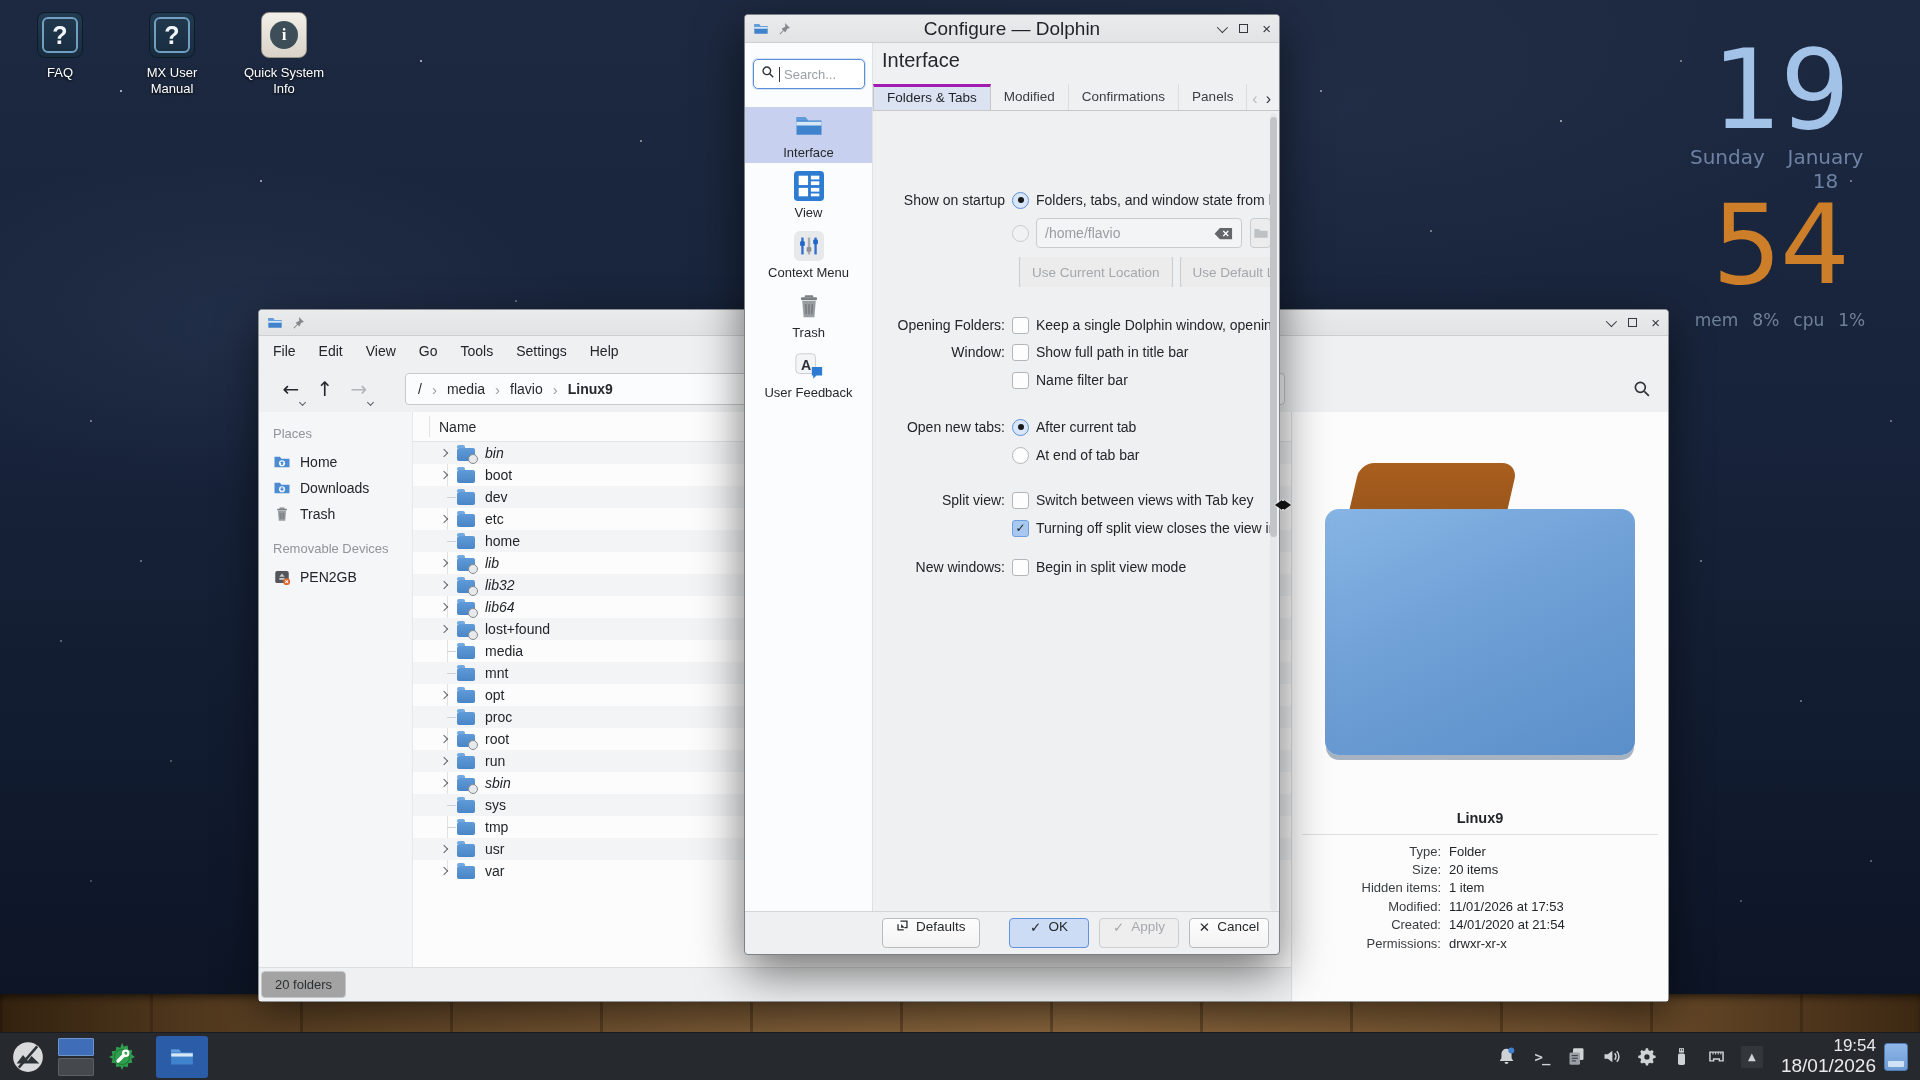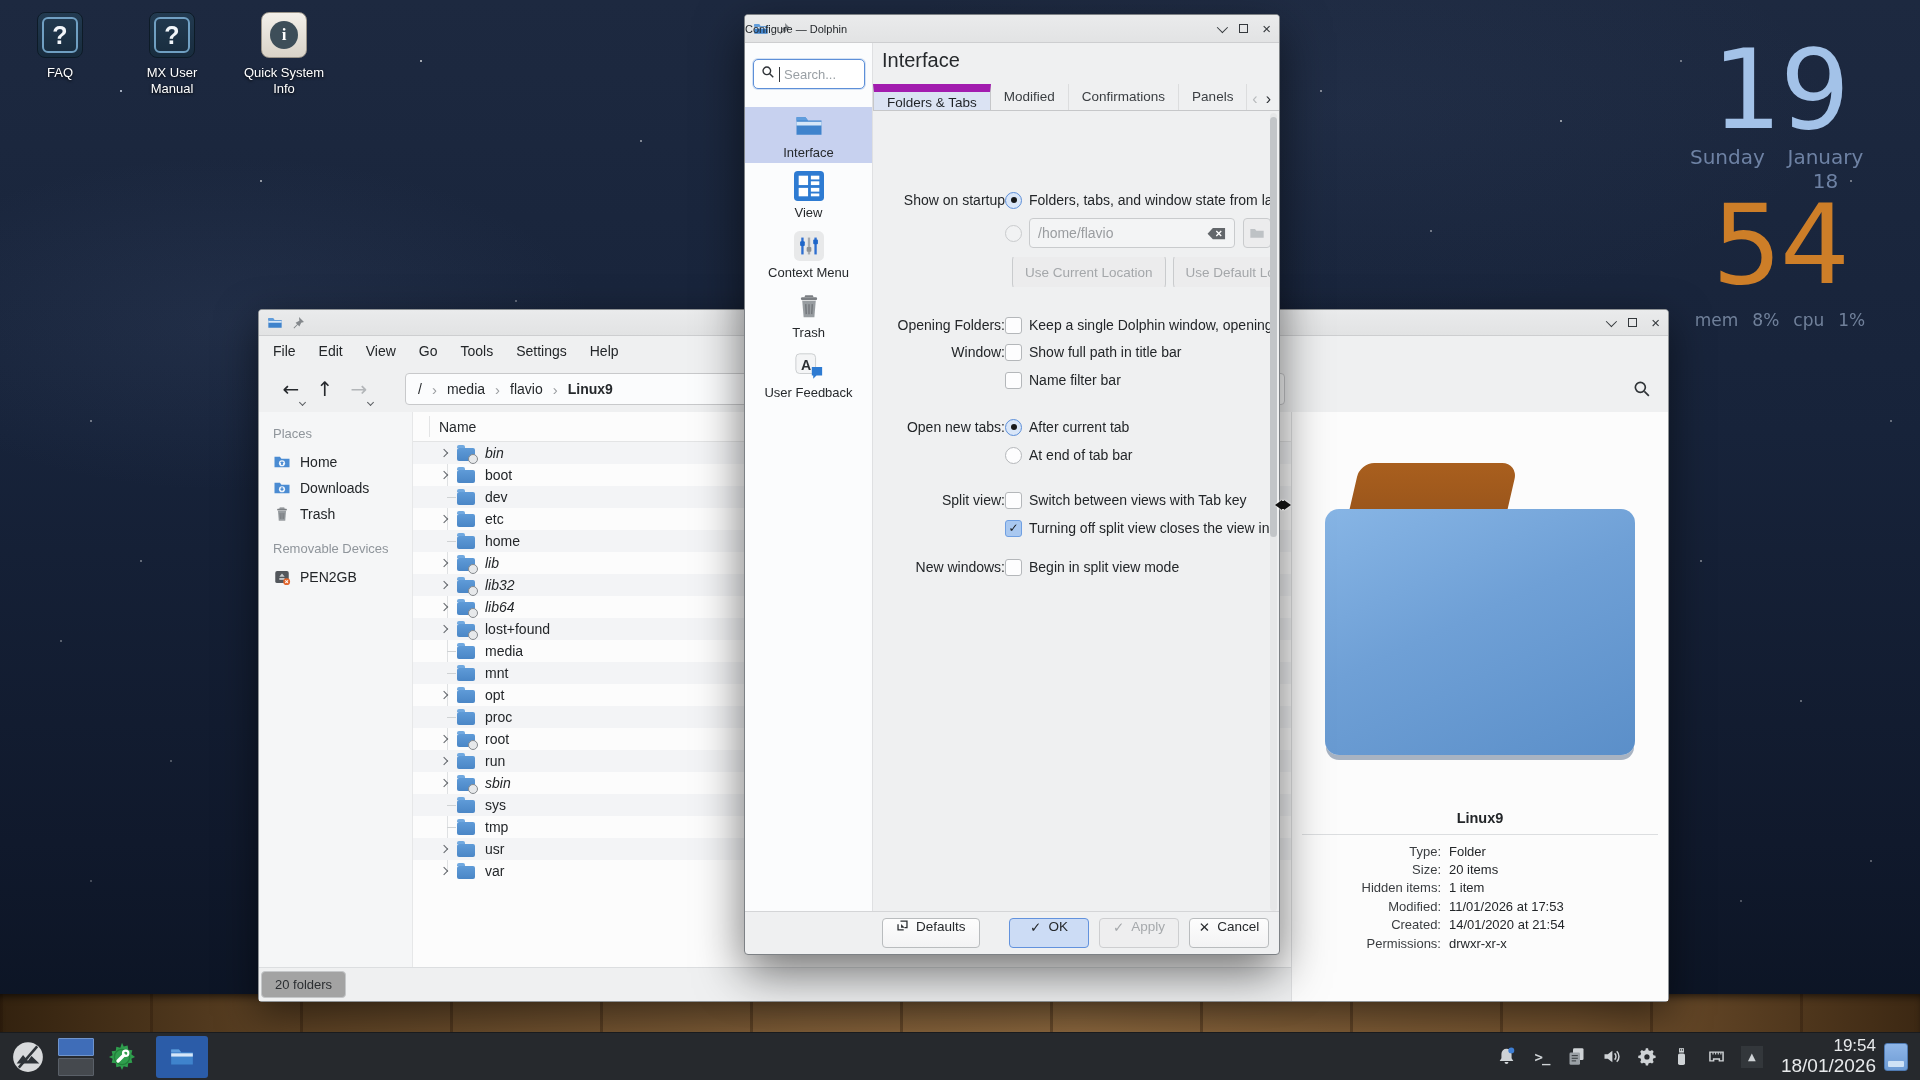--- a/index.html
+++ b/index.html
@@ -35,21 +35,21 @@
 .dicon .dlabel{margin-top:7px;font-size:13px;color:#fff;text-align:center;line-height:1.25;max-width:92px;text-shadow:0 1px 3px rgba(0,0,0,.95)}
 
 .conky{position:absolute;left:1690px;top:40px;width:180px;text-align:center;font-family:"DejaVu Sans",sans-serif}
 .conky .big{font-size:110px;line-height:.92;letter-spacing:-2px}
 .conky .hour{color:#a3c2e8}
 .conky .minute{color:#cd7e28}
 .conky .dateline{font-size:20px;color:#6e82a4;margin:4px 0 2px;display:flex;justify-content:center;gap:16px}
 .conky .stats{margin-top:14px;font-size:17px;color:#70809a;display:flex;justify-content:center;gap:14px}
 
 .titlebar{height:26px;background:linear-gradient(#eaebec,#e2e3e4);border-bottom:1px solid #cdced0;border-radius:3px 3px 0 0;display:flex;align-items:center;padding:0 8px;gap:7px;position:relative}
-.tb-title{position:absolute;left:0;right:0;font-size:11px;color:#1f2327;pointer-events:none}
+.tb-title{position:absolute;left:0;right:0;text-align:center;font-size:19px;color:#1f2327;pointer-events:none}
 .tb-btns{margin-left:auto;display:flex;gap:14px;align-items:center;position:relative}
 .tb-ic{width:16px;height:16px;display:inline-block}
 .tb-ic svg{width:100%;height:100%}
 .chev-dn{width:8px;height:8px;border-right:1.8px solid #34383c;border-bottom:1.8px solid #34383c;transform:rotate(45deg) translateY(-2px)}
 .max-box{width:9px;height:9px;border:1.6px solid #34383c}
 .close-x{font-size:15px;color:#34383c;line-height:1}
 
 .win{position:absolute;left:258px;top:309px;width:1411px;height:693px;background:#eff0f1;border:1px solid #8f9396;border-radius:4px;box-shadow:0 14px 40px rgba(0,0,0,.5)}
 .menubar{height:30px;display:flex;align-items:center;padding-left:14px;gap:23px;font-size:14px;color:#232629}
 .menu-item{cursor:default}
@@ -104,27 +104,27 @@
 .dlg-search .ph{font-size:13px;color:#9aa0a5;white-space:nowrap;overflow:hidden}
 .dside-items{position:absolute;left:0;right:0;top:64px}
 .dside-item{height:56px;margin-bottom:4px;display:flex;flex-direction:column;align-items:center;justify-content:center;gap:4px;font-size:13px;color:#26292c}
 .dside-item.selected{background:#c7d1ef}
 .dside-item .sic{width:30px;height:30px}
 .dside-item .sic svg{width:30px;height:30px}
 .dlg-content{position:absolute;left:128px;top:28px;right:0;bottom:43px;overflow:hidden}
 .dlg-h1{position:absolute;left:9px;top:6px;font-size:20px;color:#26292c}
 .tabs{position:absolute;left:0;top:41px;right:0;height:27px;display:flex;border-bottom:1px solid #c6c7c9;font-size:13.5px;color:#3a3e42}
 .tab{padding:0 13px;line-height:26px;border-right:1px solid #dcddde;cursor:default;white-space:nowrap}
-.tab.active{background:#dbe3f3;border:1px solid #c6c7c9;border-bottom:none;border-top:8px solid #a21caf;line-height:21px;color:#1f2226}
+.tab.active{background:#dbe3f3;border:1px solid #c6c7c9;border-bottom:none;border-top:3px solid #a21caf;line-height:21px;color:#1f2226}
 .tab-arrows{margin-left:auto;display:flex;align-items:flex-end;gap:8px;padding:0 8px 2px 0;font-size:16px}
 .tab-arrow.prev{color:#b9bcbe}
 .tab-arrow.next{color:#2f3337}
 .formwrap{position:absolute;left:0;top:68px;right:0;bottom:0}
 .frow{position:absolute;left:9px;right:8px;display:flex;align-items:center;overflow:hidden;white-space:nowrap}
-.flabel{width:123px;flex:0 0 123px;text-align:right;font-size:14px;color:#232629;overflow:hidden}
+.flabel{width:123px;flex:0 0 123px;text-align:right;font-size:14px;color:#232629;margin-right:7px;overflow:hidden}
 .ftext{font-size:14px;color:#232629;margin-left:7px}
 .radio{width:17px;height:17px;border-radius:50%;border:1px solid #b4b7ba;background:#fdfdfe;flex:0 0 17px;position:relative}
 .radio.checked{border:1px solid #5d8fd8;background:#d9e6f8}
 .radio.checked::after{content:"";position:absolute;left:4.5px;top:4.5px;width:6px;height:6px;border-radius:50%;background:#17191b}
 .radio.disabled{border-color:#c9cbcd;background:#f1f2f3}
 .checkbox{width:17px;height:17px;border-radius:3px;border:1px solid #b4b7ba;background:#fdfdfe;flex:0 0 17px;display:flex;align-items:center;justify-content:center}
 .checkbox.checked{background:#a9c8f0;border-color:#6f9fe2;color:#17191b;font-size:12px;font-weight:bold;font-family:"DejaVu Sans",sans-serif}
 .pinput{height:30px;border:1px solid #c9cbcd;border-radius:4px;background:#f3f4f5;display:flex;align-items:center;padding:0 8px;font-size:14px;color:#9a9da0;margin-left:7px;width:206px;flex:0 0 206px}
 .pinput .clr{margin-left:auto;width:19px;height:13px}
 .pickbtn{width:30px;height:30px;margin-left:8px;border:1px solid #c9cbcd;border-radius:4px;background:#ececed;display:flex;align-items:center;justify-content:center}

